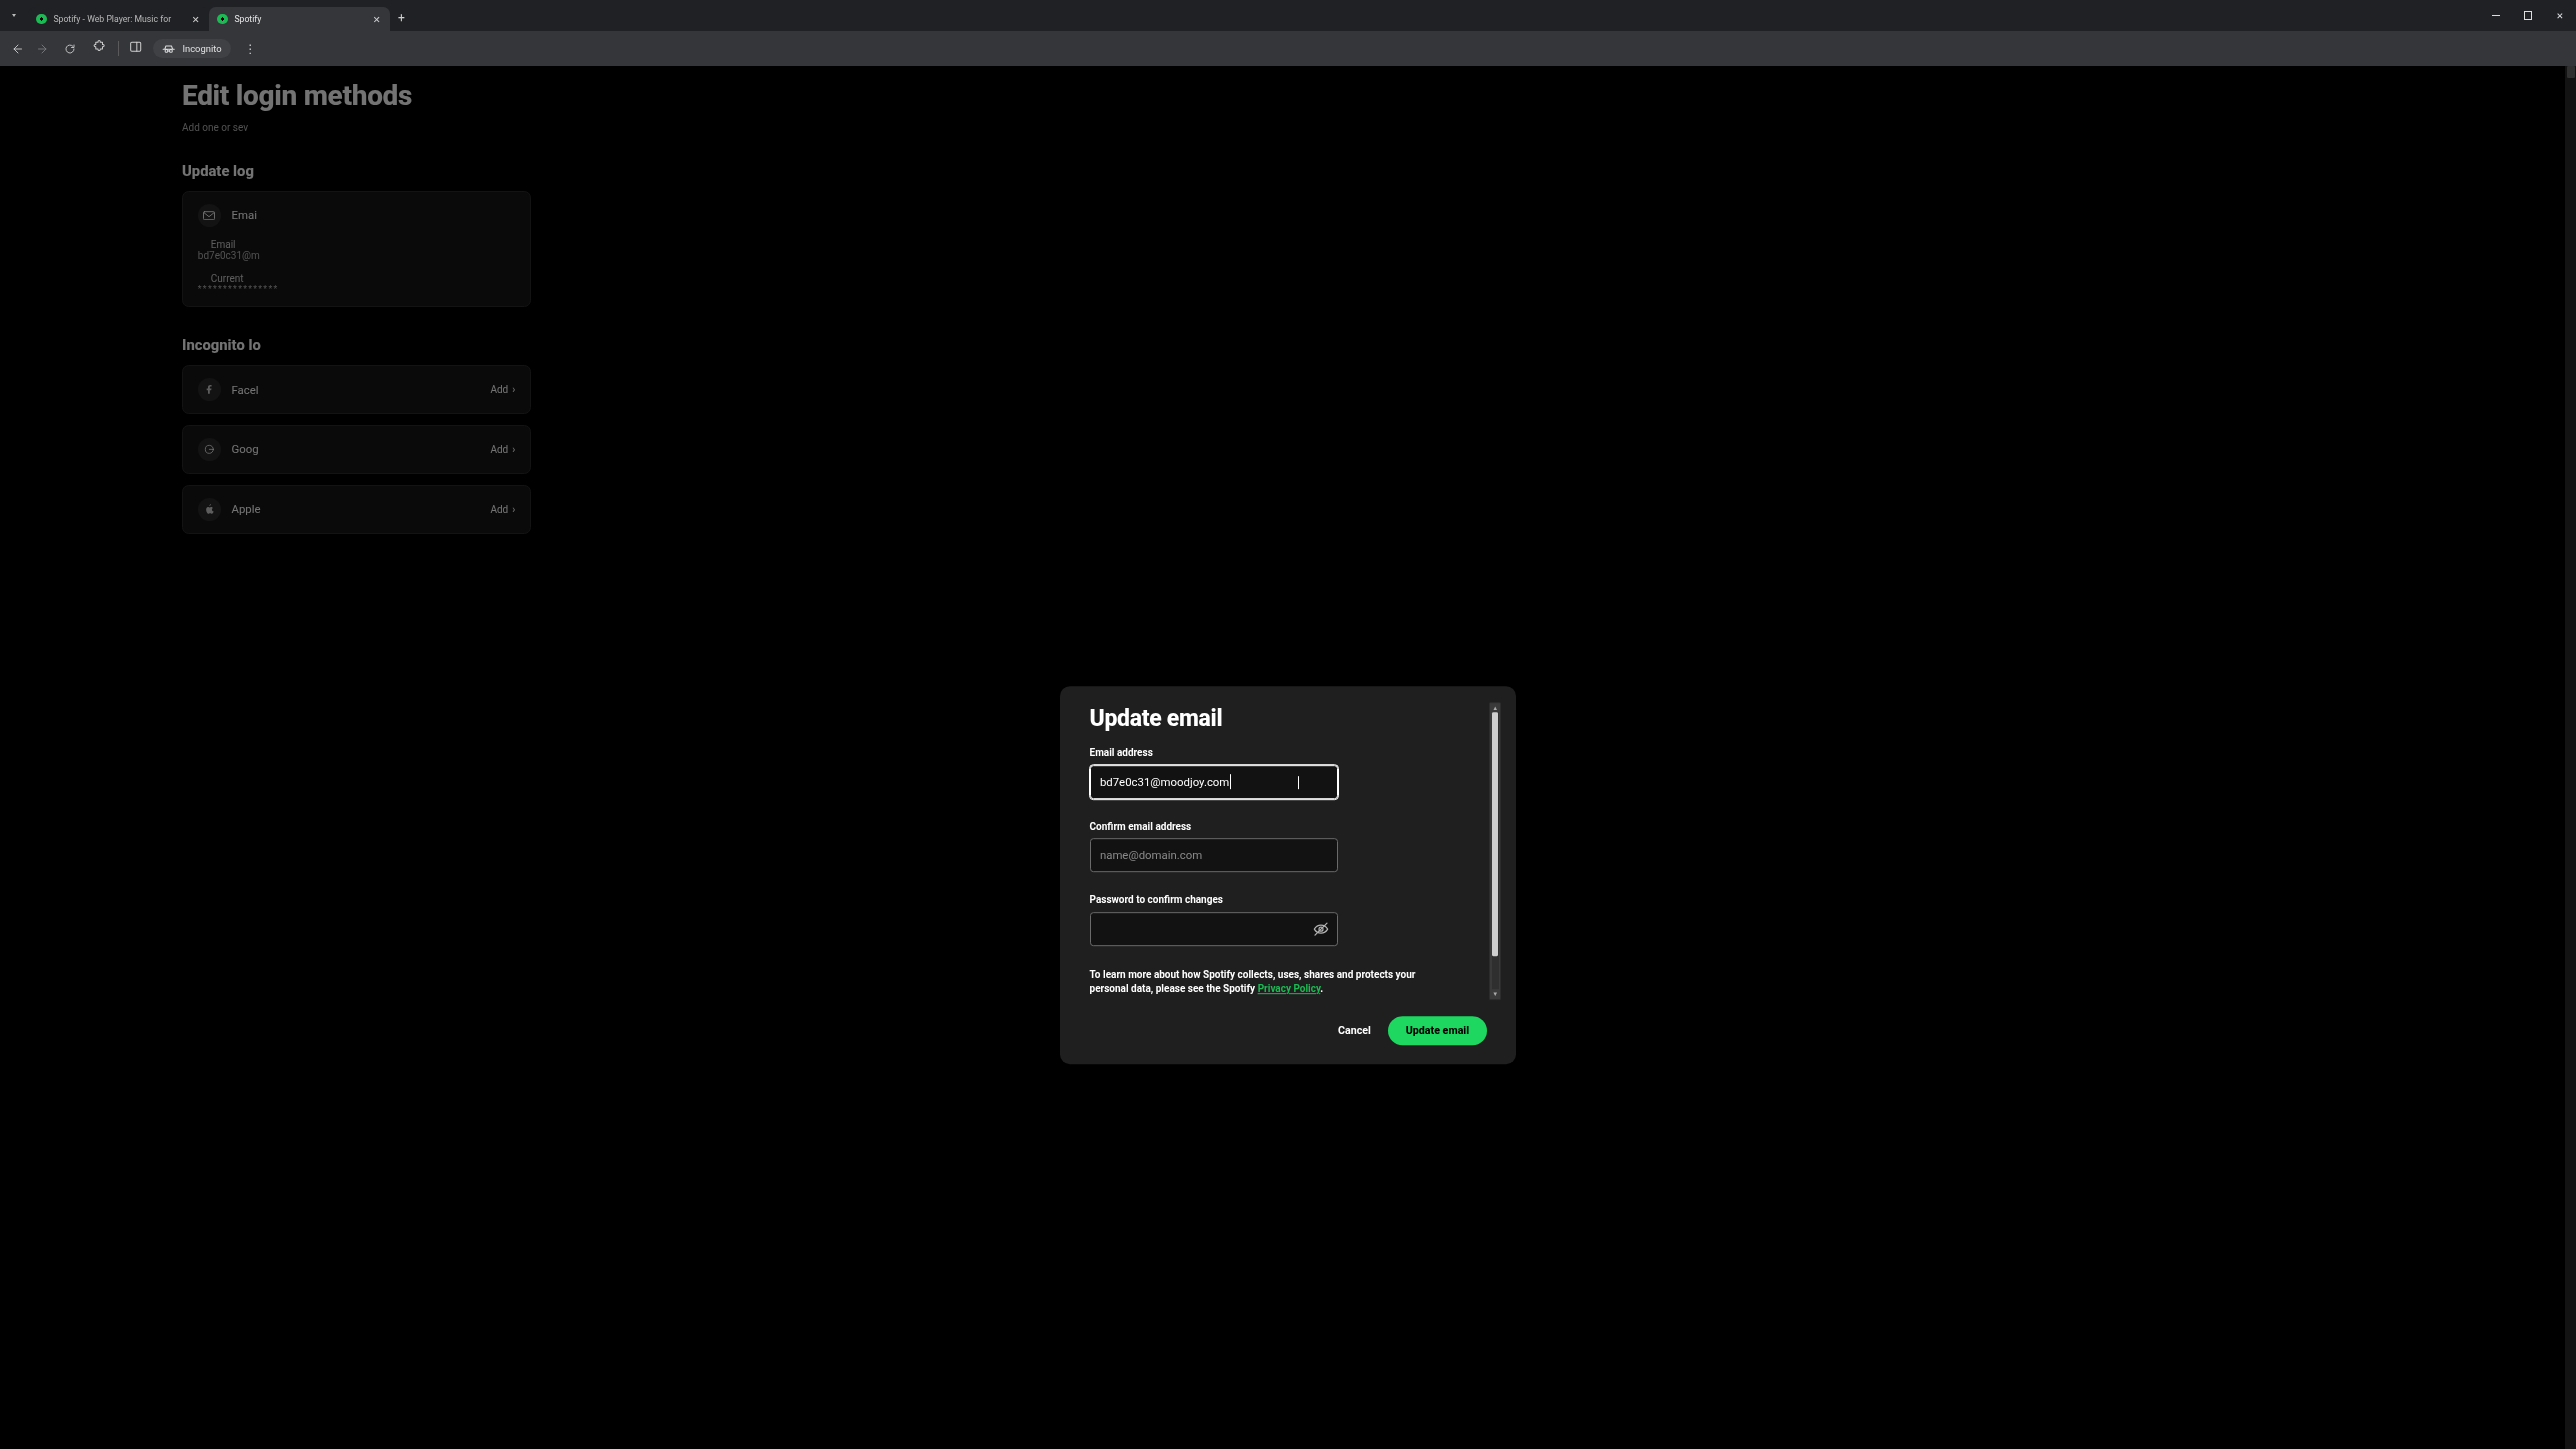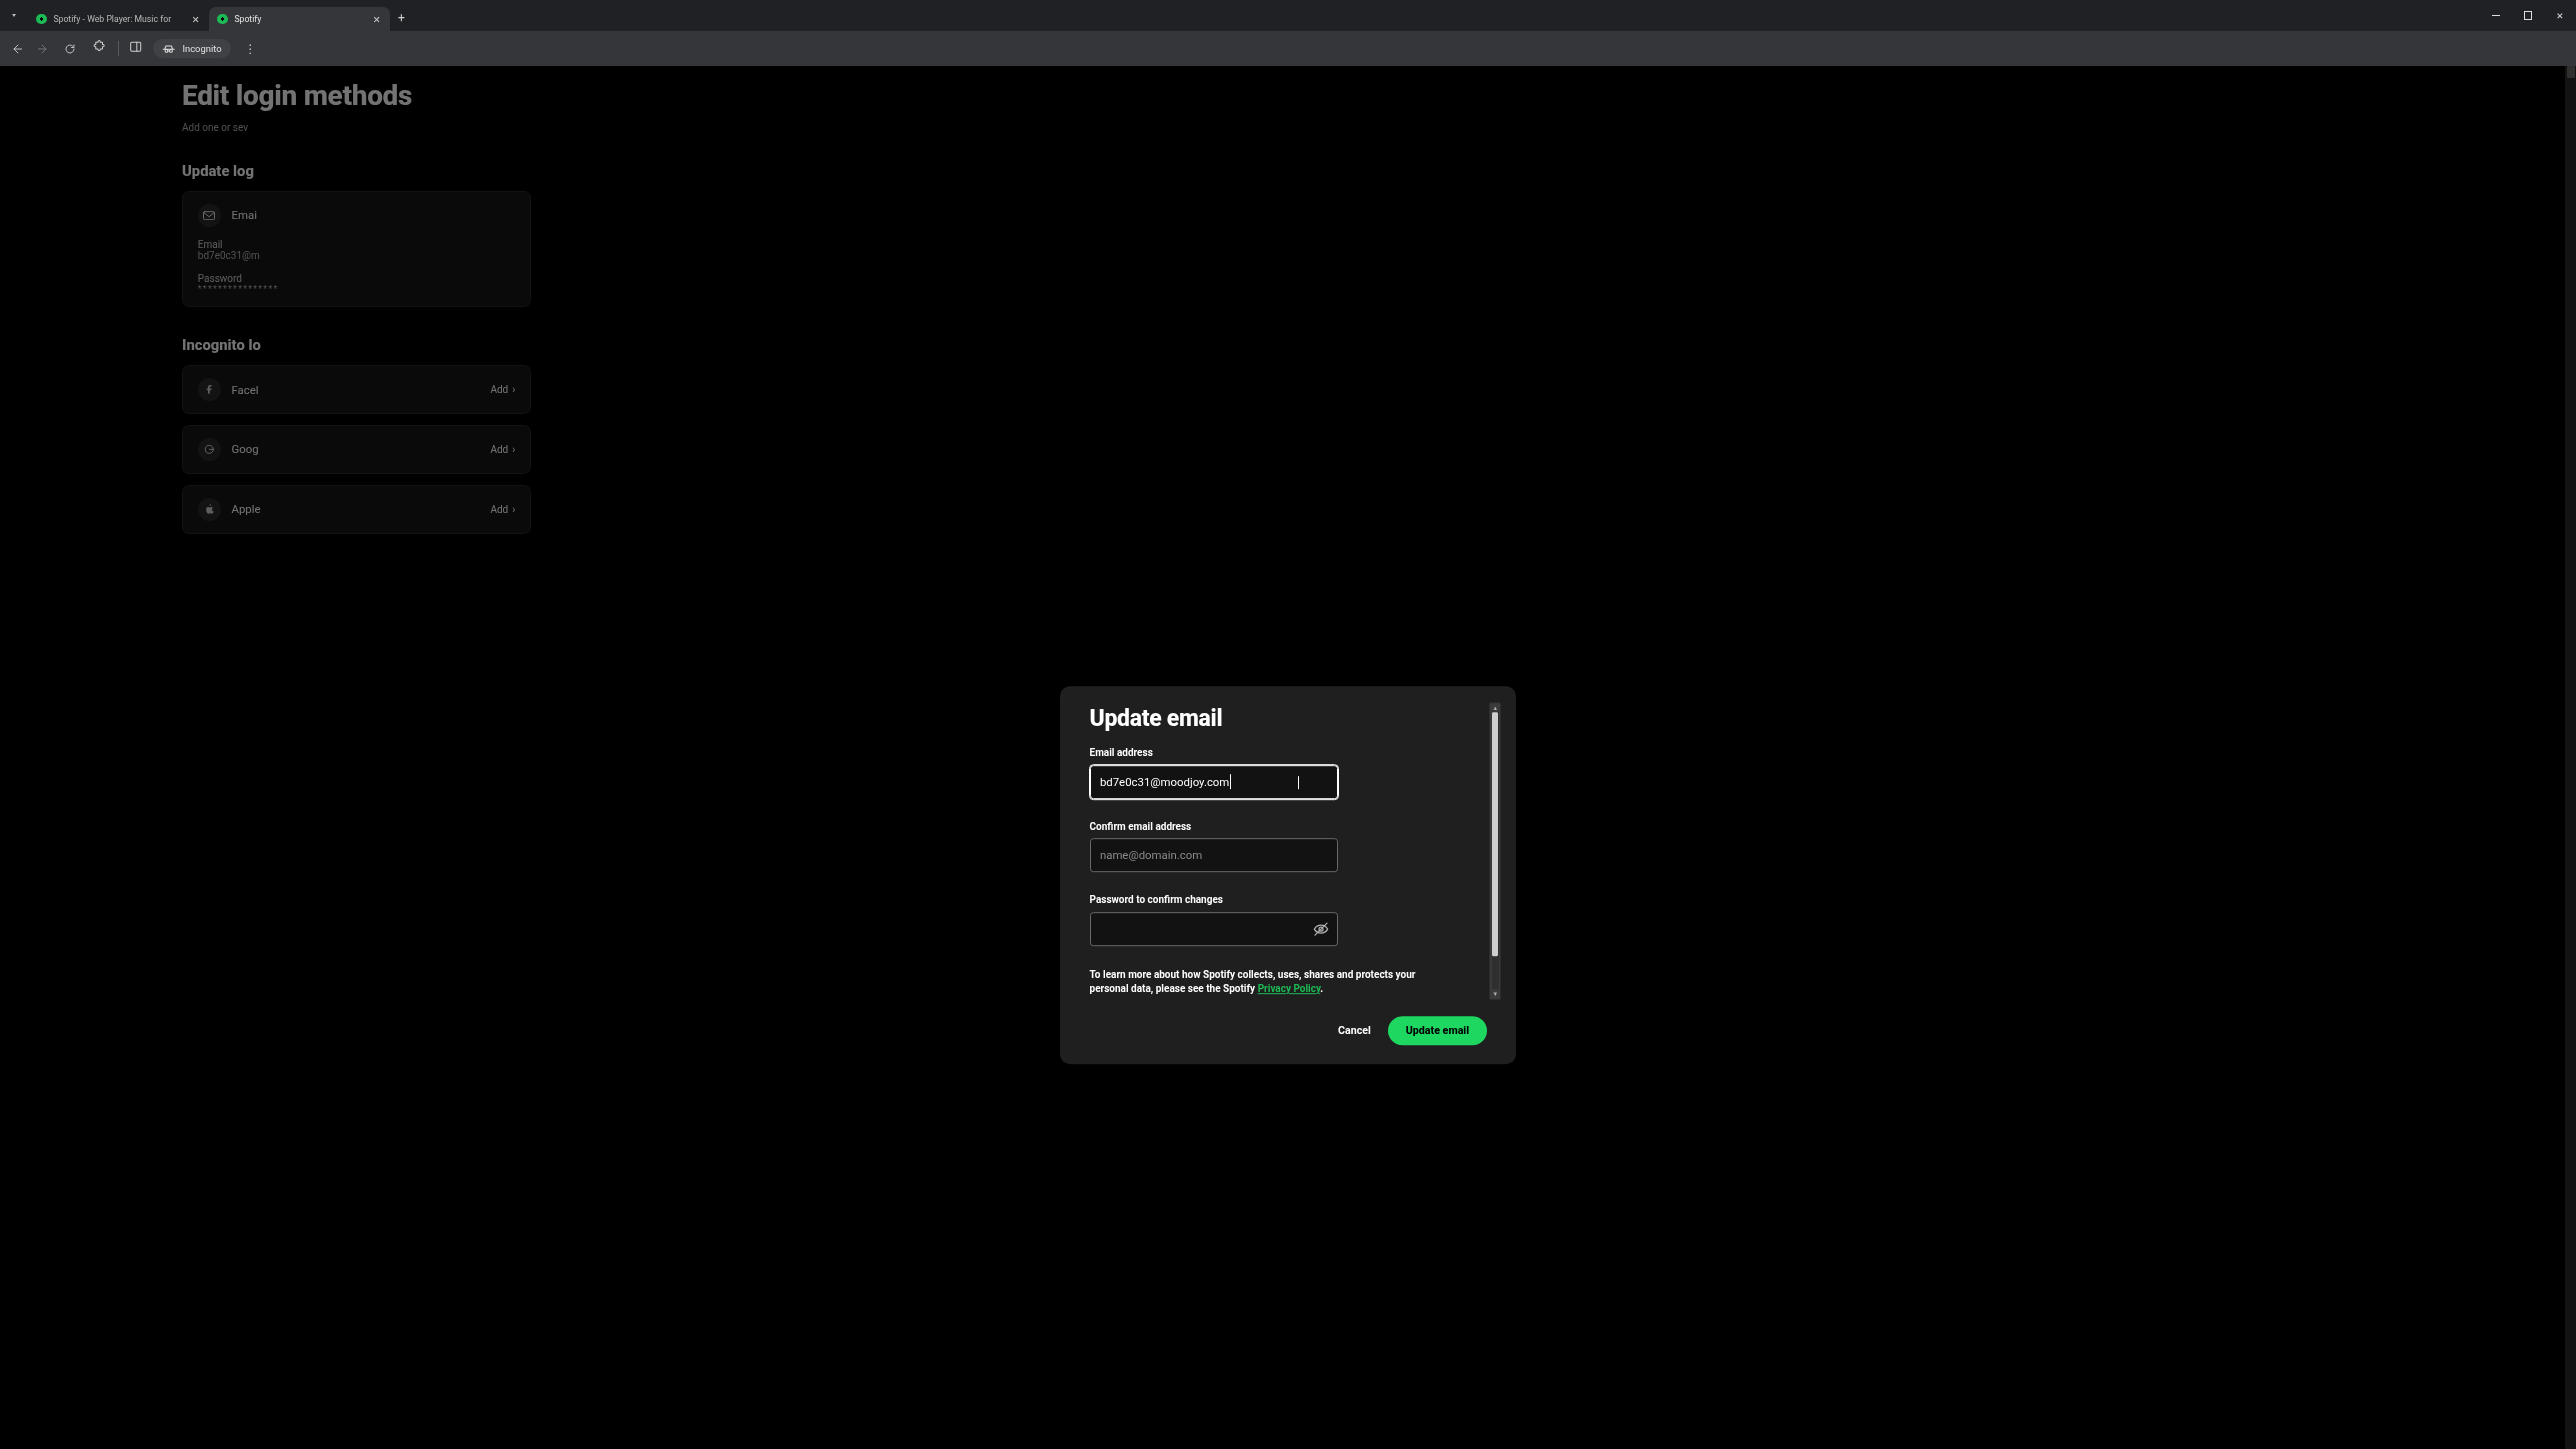--- a/index.html
+++ b/index.html
@@ -199,21 +199,21 @@
       border: 0.7px solid #2a2a2a;
       border-radius: 6.7px;
       padding: 12px 14.8px;
     }
     .card-row {
       display: flex;
       align-items: center;
       gap: 10.7px;
       font-size: 11.4px;
     }
-    .mini-label { color: #cfcfcf; font-size: 10px; }
+    .mini-label { color: #cfcfcf; font-size: 10px; margin-left: 13px; }
     .mini-value { color: #b3b3b3; font-size: 10px; }
     .masked { letter-spacing: 1.3px; color: #b3b3b3; font-size: 8.7px; }
     .svc-icon {
       width: 23px; height: 23px; border-radius: 50%;
       background: #2a2a2a; display: flex; align-items: center; justify-content: center;
     }
     .add-link {
       margin-left: auto; color: #fff; font-size: 10px; display: flex; align-items: center; gap: 4px;
     }
 
@@ -443,21 +443,21 @@
                   <path d="M2 3l10 8 10-8"></path>
                 </svg>
             </div>
             <span>Emai</span>
           </div>
           <div style="margin-top:12px">
             <div class="mini-label">Email</div>
             <div class="mini-value">bd7e0c31@m</div>
           </div>
           <div style="margin-top:12px">
-            <div class="mini-label">Password</div>
+            <div class="mini-label">Current</div>
             <div class="masked">****************</div>
           </div>
         </div>
 
         <div class="section-h">Incognito lo</div>
 
         <div class="card">
           <div class="card-row">
             <div class="svc-icon">
               <svg width="10.7" height="10.7" viewBox="0 0 24 24">

